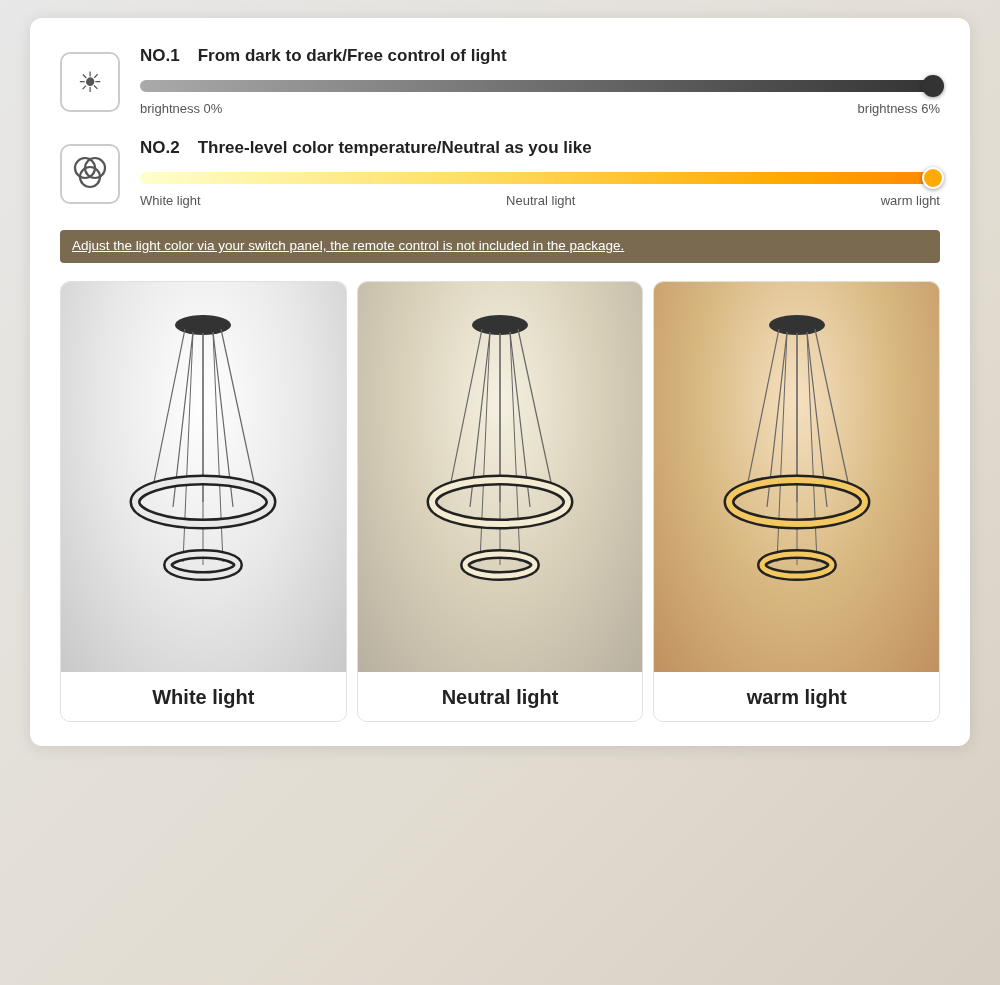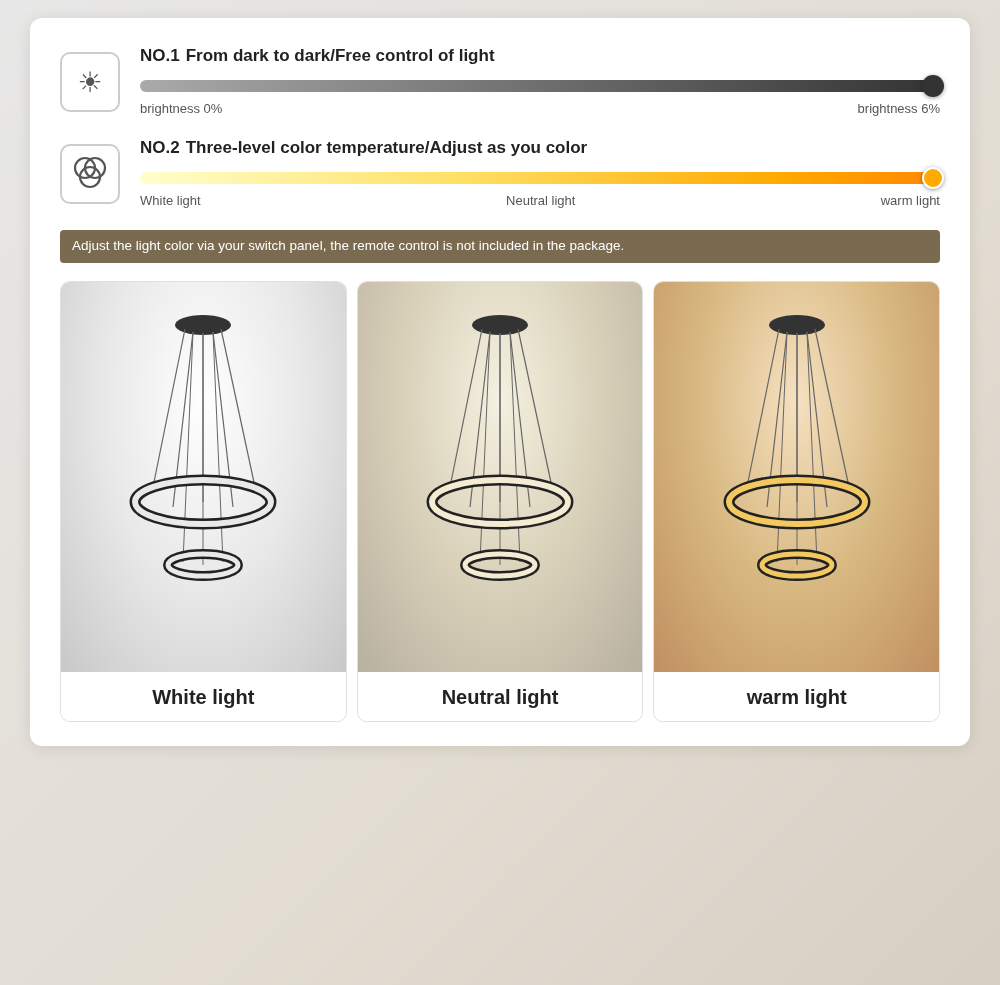--- a/index.html
+++ b/index.html
@@ -59,21 +59,21 @@
     .section-content {
       flex: 1;
     }
 
     .section-title {
       font-size: 17px;
       font-weight: 600;
       color: #222;
       margin-bottom: 10px;
       display: flex;
-      gap: 6px;
+      gap: 18px;
       align-items: center;
     }
 
     .no-label {
       font-weight: 700;
       color: #222;
     }
 
     .slider-wrapper {
       position: relative;
@@ -142,20 +142,21 @@
 
     
     .notice-banner {
       background: #7a6a50;
       color: #fff;
       font-size: 13.5px;
       padding: 7px 12px;
       border-radius: 4px;
       margin-bottom: 18px;
       line-height: 1.4;
+      text-decoration: underline;
     }
 
     
     .light-grid {
       display: flex;
       gap: 10px;
     }
 
     .light-card {
       flex: 1;
@@ -237,21 +238,21 @@
         <svg width="36" height="36" viewBox="0 0 36 36">
           <circle cx="13" cy="15" r="10" fill="none" stroke="#555" stroke-width="2.2"></circle>
           <circle cx="23" cy="15" r="10" fill="none" stroke="#555" stroke-width="2.2"></circle>
           <circle cx="18" cy="24" r="10" fill="none" stroke="#555" stroke-width="2.2"></circle>
         </svg>
       </span>
     </div>
     <div class="section-content">
       <div class="section-title">
         <span class="no-label">NO.2</span>
-        <span>Three-level color temperature/Adjust as you color</span>
+        <span>Three-level color temperature/Neutral as you like</span>
       </div>
       <div class="slider-wrapper">
         <div class="slider-track-color">
           <div class="slider-thumb-color"></div>
         </div>
       </div>
       <div class="color-labels">
         <span>White light</span>
         <span>Neutral light</span>
         <span>warm light</span>

